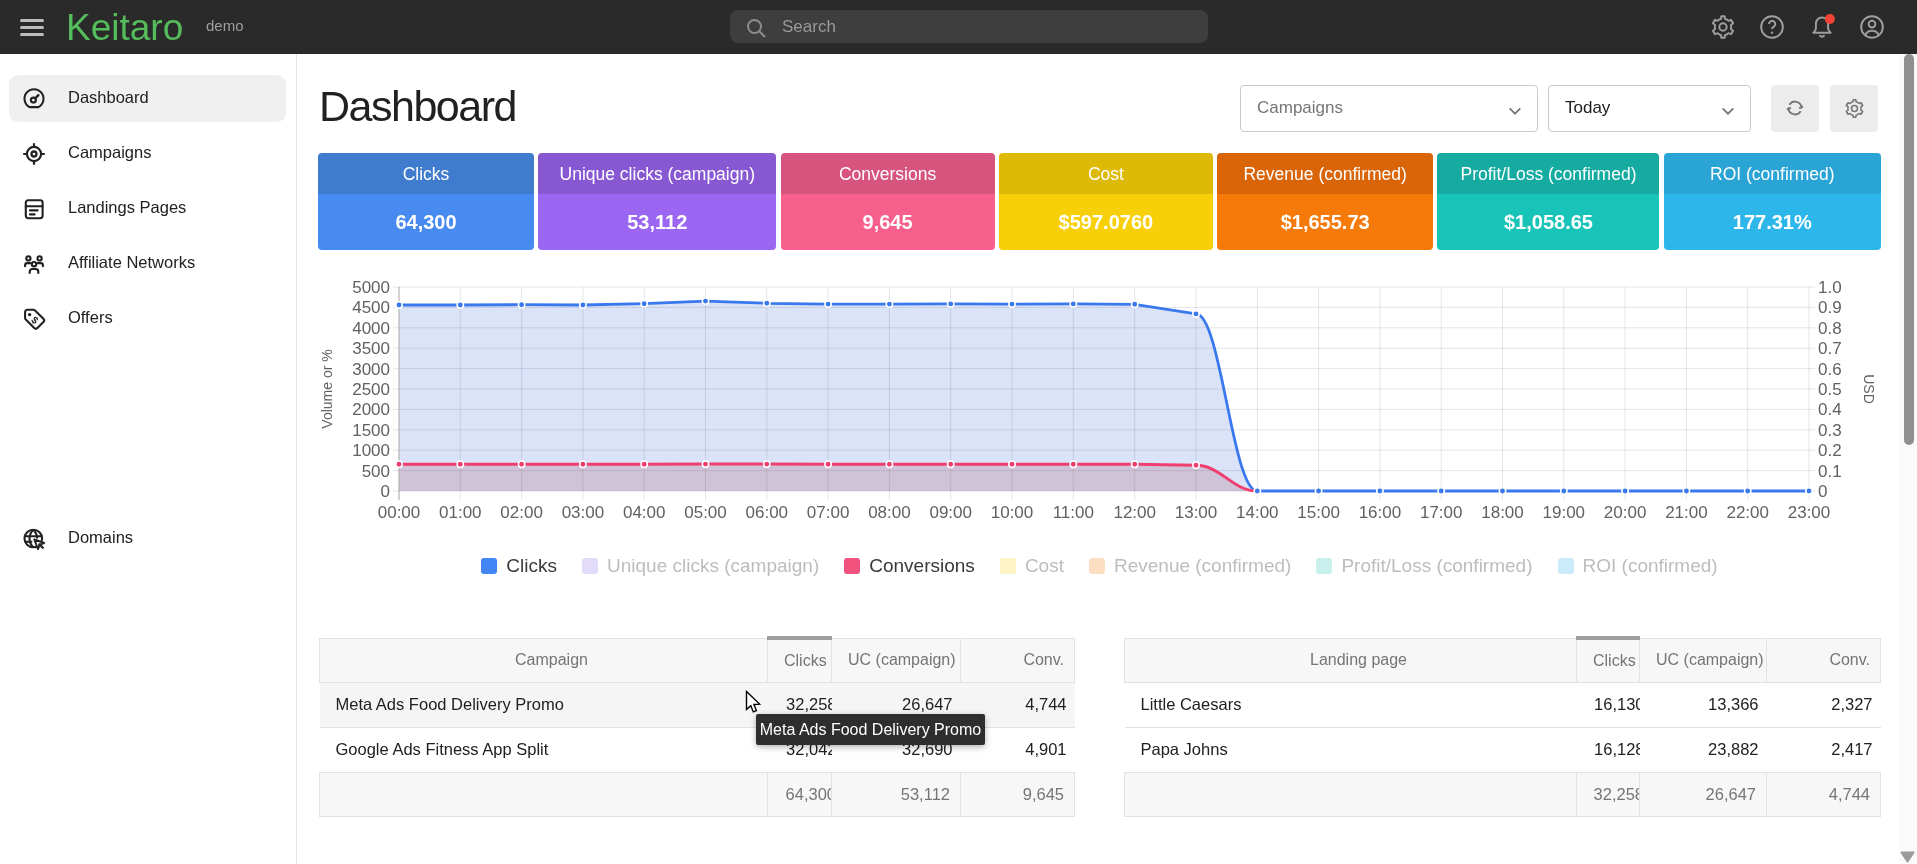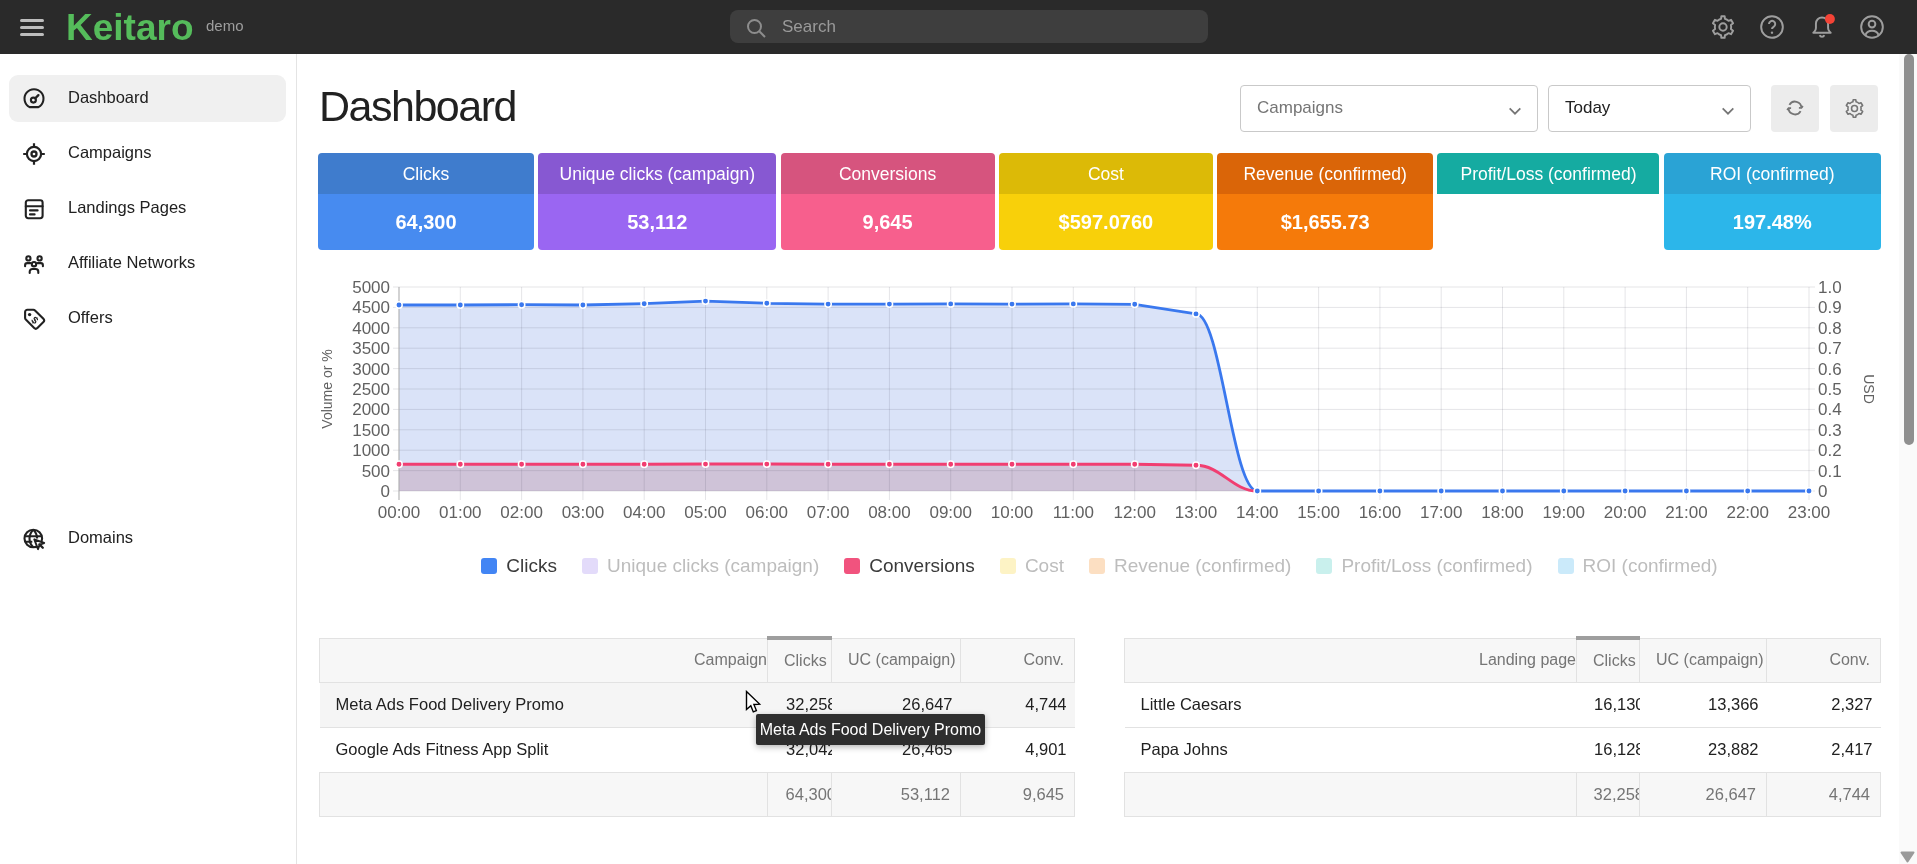--- a/index.html
+++ b/index.html
@@ -4,21 +4,21 @@
 <style>
   * { margin:0; padding:0; box-sizing:border-box; }
   html,body { width:1917px; height:864px; overflow:hidden; background:#fff;
     font-family:"Liberation Sans", sans-serif; }
   .abs { position:absolute; }
 
   
   #topbar { position:absolute; left:0; top:0; width:1917px; height:54px; background:#2a2a2a; }
   #burger { position:absolute; left:20px; top:19px; width:24px; }
   #burger div { height:3px; background:#bdbdbd; border-radius:2px; margin-bottom:4px; }
-  #logo { position:absolute; left:66px; top:7px; font-size:37px; font-weight:bold; color:#55bc5b; letter-spacing:0; }
+  #logo { position:absolute; left:66px; top:7px; font-size:37px; font-weight:normal; color:#55bc5b; letter-spacing:0; }
   #demo { position:absolute; left:206px; top:17px; font-size:15px; color:#9e9e9e; }
   #search { position:absolute; left:730px; top:10px; width:478px; height:33px; background:#3e3e3e; border-radius:8px; }
   #search .ph { position:absolute; left:52px; top:7px; font-size:17px; color:#9a9a9a; }
   .topicon { position:absolute; top:14px; }
 
   
   #sidebar { position:absolute; left:0; top:54px; width:297px; height:810px; background:#fff; border-right:1px solid #e4e4e4; }
   .sitem { position:absolute; left:0; width:297px; height:55px; }
   .sitem .ic { position:absolute; left:22px; top:15px; width:24px; height:24px; }
   .sitem .lbl { position:absolute; left:68px; top:16px; font-size:16.5px; color:#212121; }
@@ -37,21 +37,21 @@
   .card .bd { height:56px; display:flex; align-items:center; justify-content:center; font-size:20px; font-weight:bold; }
 
   
   #legend { position:absolute; left:318px; top:555px; width:1563px; display:flex; justify-content:center; gap:25px; }
   .litem { display:flex; align-items:center; font-size:19px; }
   .lsq { width:16px; height:16px; border-radius:3px; margin-right:9px; }
 
   
   table { border-collapse:collapse; table-layout:fixed; font-size:16.5px; }
   td, th { border:1px solid #e2e2e2; font-weight:normal; overflow:hidden; white-space:nowrap; }
-  thead th { background:#f7f7f7; color:#757575; height:44px; text-align:right; padding-left:16px; font-size:16px; }
+  thead th { background:#f7f7f7; color:#757575; height:44px; text-align:center; padding-left:16px; font-size:16px; }
   thead th.num, tfoot td.num { text-align:right; padding-right:10px; }
   tbody td { height:45px; color:#212121; padding-left:16px; border-left:none; border-right:none; }
   tbody td.num { text-align:right; padding-right:8px; padding-left:0; }
   tfoot td { background:#f7f7f7; color:#757575; height:44px; }
   th.sorted { border-top:4px solid #9e9e9e; }
   .clip { padding-right:0 !important; }
   .clip div { text-align:right; margin-right:-5px; }
 
   
   #sbtrack { position:absolute; right:0; top:54px; width:18px; height:810px; background:#fafafa; }
@@ -205,24 +205,25 @@
   <div class="card" style="width:214px">
       <div class="hd" style="background:#dcba07">Cost</div>
       <div class="bd" style="background:#f8d00a">$597.0760</div>
     </div>
   <div class="card" style="width:216px">
       <div class="hd" style="background:#da6508">Revenue (confirmed)</div>
       <div class="bd" style="background:#f57a0a">$1,655.73</div>
     </div>
   <div class="card" style="width:222px">
       <div class="hd" style="background:#15aba1">Profit/Loss (confirmed)</div>
+      <div class="bd" style="background:#18c3b7">$1,058.65</div>
     </div>
   <div class="card" style="width:217px">
       <div class="hd" style="background:#2aa3d5">ROI (confirmed)</div>
-      <div class="bd" style="background:#2cb6ea">197.48%</div>
+      <div class="bd" style="background:#2cb6ea">177.31%</div>
     </div>
 </div>
 
 <svg id="chart" class="abs" style="left:300px;top:270px" width="1600" height="330">
 <path d="M99.0,221 L99.0,35.0 L160.3,35.0 L221.6,34.7 L282.9,35.0 L344.2,33.7 L405.5,31.1 L466.8,33.3 L528.1,34.1 L589.4,34.1 L650.7,33.9 L712.0,34.1 L773.3,33.9 L834.7,34.3 L896.0,43.9 C921.0,43.9 932.3,221 957.3,221 L1509,221 Z" fill="#dae3f8"></path>
 <path d="M99.0,221 L99.0,194.3 L160.3,194.3 L221.6,194.3 L282.9,194.3 L344.2,194.3 L405.5,194.1 L466.8,194.1 L528.1,194.3 L589.4,194.3 L650.7,194.3 L712.0,194.2 L773.3,194.2 L834.7,194.3 L896.0,195.3 C921.0,195.3 932.3,221 957.3,221 Z" fill="#cfc3d8"></path>
 <line x1="99.0" y1="17" x2="99.0" y2="230" stroke="rgba(70,70,90,0.14)" stroke-width="1"></line>
 <line x1="160.3" y1="17" x2="160.3" y2="230" stroke="rgba(70,70,90,0.14)" stroke-width="1"></line>
 <line x1="221.6" y1="17" x2="221.6" y2="230" stroke="rgba(70,70,90,0.14)" stroke-width="1"></line>
 <line x1="282.9" y1="17" x2="282.9" y2="230" stroke="rgba(70,70,90,0.14)" stroke-width="1"></line>
@@ -401,21 +402,21 @@
           <div>32,258</div>
         </td>
         <td class="num">26,647</td>
         <td class="num">4,744</td>
       </tr>
     <tr>
         <td>Google Ads Fitness App Split</td>
         <td class="num clip">
           <div>32,042</div>
         </td>
-        <td class="num">26,465</td>
+        <td class="num">32,690</td>
         <td class="num">4,901</td>
       </tr>
   </tbody>
   <tfoot>
       <tr>
         <td></td>
         <td class="num clip">
           <div>64,300</div>
         </td>
         <td class="num">53,112</td>

